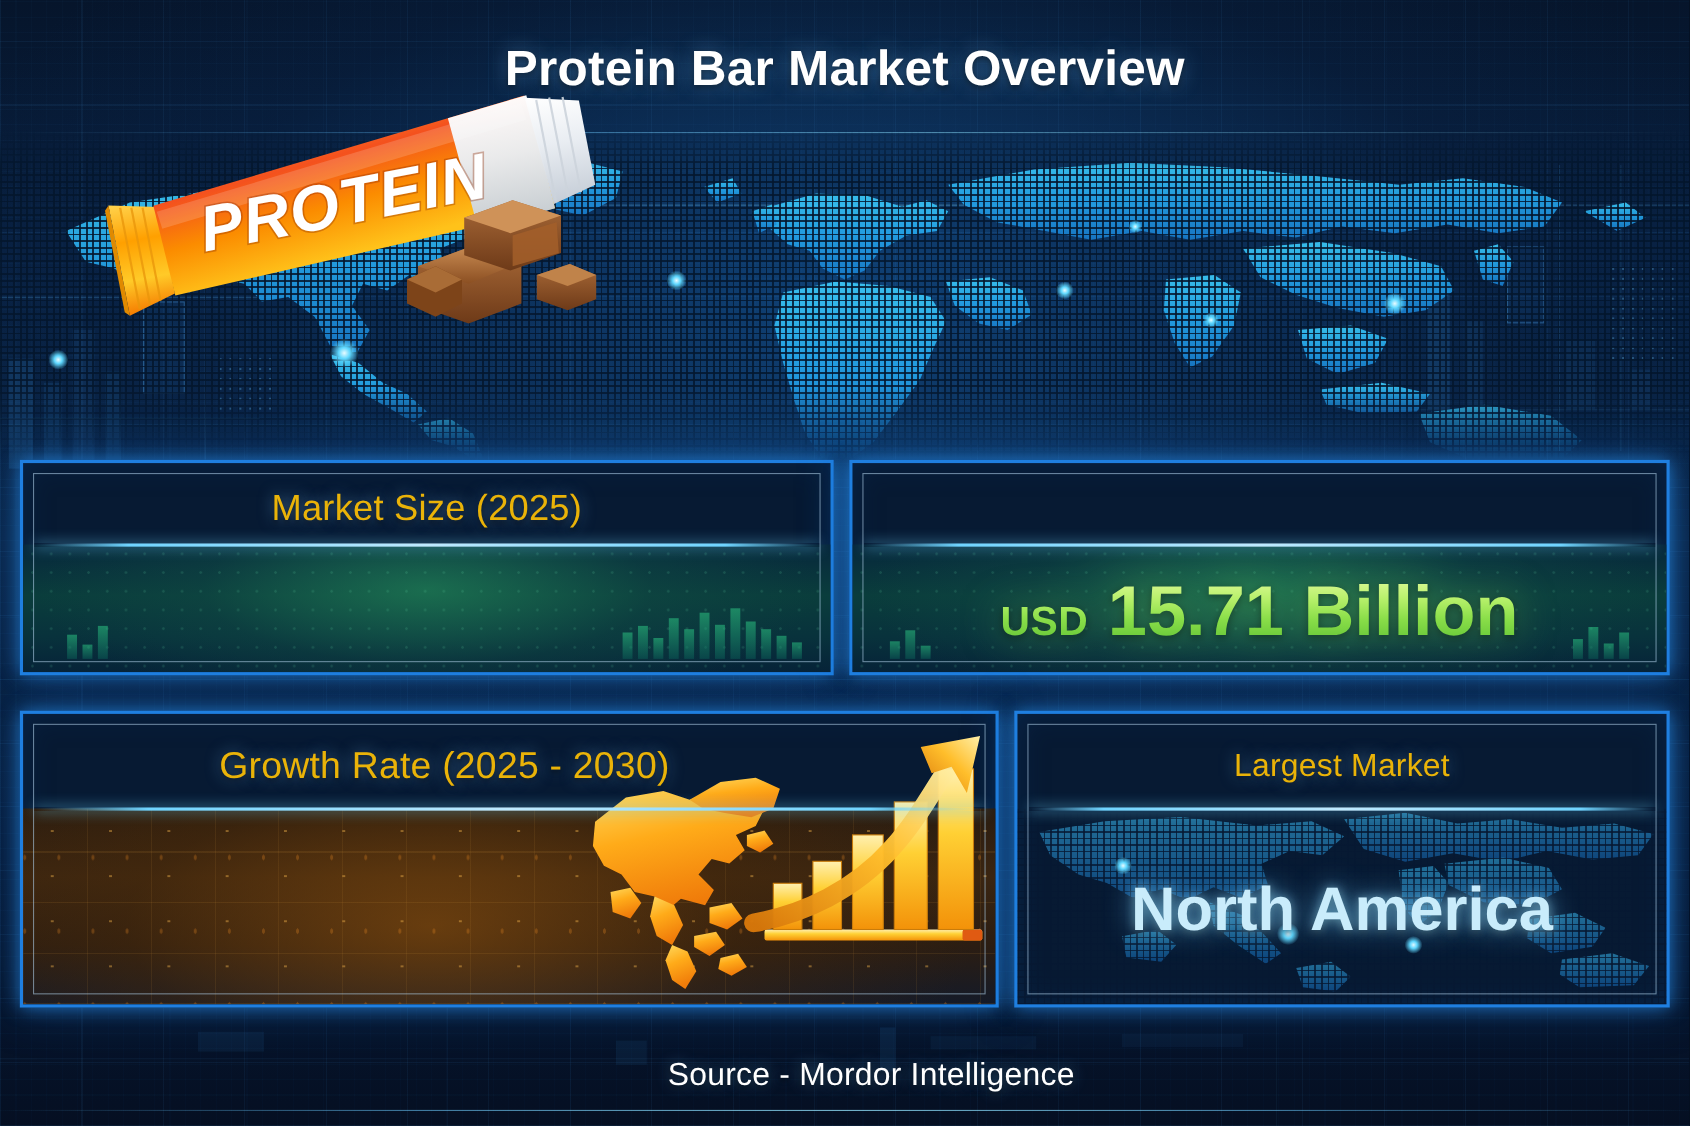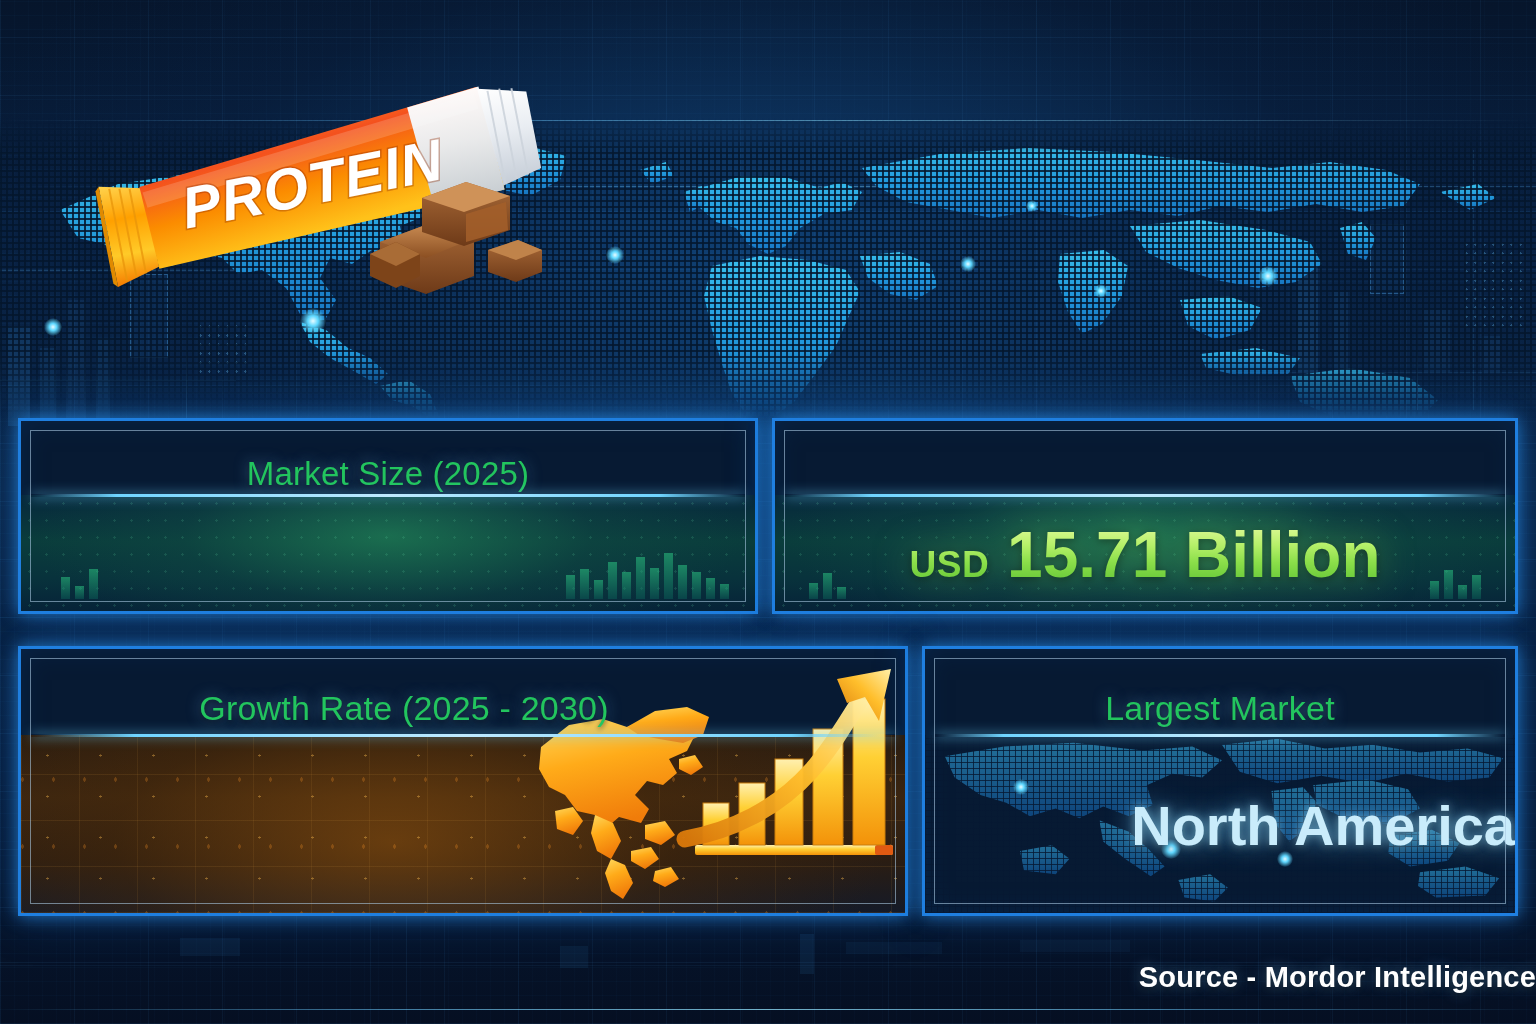--- a/index.html
+++ b/index.html
@@ -87,23 +87,23 @@
     box-shadow:0 0 16px rgba(40,140,230,.75), 0 0 42px rgba(25,110,200,.35), inset 0 0 26px rgba(10,45,90,.55);
     background:#071a33;
     overflow:hidden;
   }
   .card .inner-frame{
     position:absolute;left:9px;top:9px;right:9px;bottom:9px;
     border:1px solid rgba(168,200,225,.60);
     pointer-events:none;z-index:6;
   }
   .card .head{
-    position:absolute;left:0;right:0;top:16px;
+    position:absolute;left:0;right:0;top:4px;
     display:flex;align-items:center;justify-content:center;
-    color:#22c55e;font-weight:400;letter-spacing:.2px;
+    color:#eab308;font-weight:400;letter-spacing:.2px;
     text-shadow:0 0 14px rgba(130,200,255,.5),0 2px 5px rgba(0,0,0,.6);
     z-index:4;
     text-align:center;
   }
   .card .head-bg{
     position:absolute;left:0;right:0;top:0;
     background:
       radial-gradient(ellipse 78% 120% at 50% 112%, rgba(46,130,205,.85) 0%, rgba(20,70,130,.5) 48%, rgba(8,28,58,0) 78%),
       linear-gradient(180deg,#06182f 0%,#0a2favc 0%,#0b2546 55%,#0d3260 100%);
     z-index:1;
@@ -178,22 +178,22 @@
       repeating-linear-gradient(0deg, rgba(6,24,50,0.80) 0 1.4px, transparent 1.4px 6px),
       repeating-linear-gradient(90deg, rgba(6,24,50,0.80) 0 1.4px, transparent 1.4px 6px);}
   .bluevalue{
     position:relative;z-index:3;white-space:nowrap;font-weight:700;line-height:1;
     color:#c9ecfb;
     text-shadow:0 0 26px rgba(110,205,255,.7),0 0 10px rgba(160,225,255,.6),0 3px 6px rgba(0,0,0,.6);
   }
 
   
   .footer{
-    position:absolute;left:0;right:0;bottom:30px;text-align:right;
-    font-size:29px;font-weight:700;color:#ffffff;letter-spacing:.2px;
+    position:absolute;left:0;right:0;bottom:30px;text-align:center;
+    font-size:29px;font-weight:400;color:#ffffff;letter-spacing:.2px;
     text-shadow:0 0 14px rgba(120,200,255,.45),0 2px 5px rgba(0,0,0,.7);
     padding-left:48px;
   }
   .footer-line{
     position:absolute;left:0;right:0;bottom:14px;height:1px;
     background:linear-gradient(90deg, rgba(90,190,255,0) 0%, rgba(110,205,255,.55) 25%, rgba(150,230,255,.75) 50%, rgba(110,205,255,.55) 75%, rgba(90,190,255,0) 100%);
   }
   .hline{position:absolute;left:0;right:0;height:1px;
     background:linear-gradient(90deg, rgba(90,190,255,0) 0%, rgba(100,195,255,.42) 30%, rgba(140,225,255,.5) 55%, rgba(90,190,255,0) 100%);}
 </style>
@@ -282,20 +282,21 @@
   </div>
 
   <div class="glowdot" style="left:300px;top:308px;width:26px;height:26px;"></div>
   <div class="glowdot" style="left:606px;top:246px;width:18px;height:18px;"></div>
   <div class="glowdot" style="left:960px;top:256px;width:16px;height:16px;"></div>
   <div class="glowdot" style="left:1094px;top:284px;width:14px;height:14px;"></div>
   <div class="glowdot" style="left:1258px;top:266px;width:20px;height:20px;"></div>
   <div class="glowdot" style="left:1026px;top:200px;width:12px;height:12px;"></div>
   <div class="glowdot" style="left:44px;top:318px;width:18px;height:18px;"></div>
 
+  <div class="title">Protein Bar Market Overview</div>
 
   <div class="protein-art">
     <svg viewBox="0 0 490 215">
       <defs>
         <linearGradient id="wrapg" x1="0" y1="0" x2="0.25" y2="1">
           <stop offset="0%" stop-color="#ff8a1e"></stop>
           <stop offset="28%" stop-color="#f4511e"></stop>
           <stop offset="62%" stop-color="#fb8c00"></stop>
           <stop offset="100%" stop-color="#ffc21a"></stop>
         </linearGradient>
@@ -499,22 +500,22 @@
             <path d="M96,120 L128,114 L146,128 L132,144 L100,140 Z"></path>
           </g>
         </svg>
       </div>
       <div class="mgrid"></div>
       <div class="glowdot" style="left:88px;top:44px;width:16px;height:16px;"></div>
       <div class="glowdot" style="left:236px;top:104px;width:20px;height:20px;"></div>
       <div class="glowdot" style="left:352px;top:116px;width:16px;height:16px;"></div>
     </div>
     <div class="divider" style="top:85px;"></div>
-    <div class="head" style="height:86px;font-size:34px;">Largest Market</div>
-    <div class="body" style="top:90px;justify-content:flex-end;">
+    <div class="head" style="height:86px;font-size:29px;">Largest Market</div>
+    <div class="body" style="top:90px;">
       <div class="bluevalue" style="font-size:56px;">North America</div>
     </div>
     <div class="inner-frame"></div>
   </div>
 
   <div class="hud" style="left:0;right:0;bottom:0;height:108px;width:100%;">
     <div class="ln" style="left:0;top:46px;width:100%;opacity:.35;"></div>
     <div class="fill" style="left:180px;top:22px;width:60px;height:18px;opacity:.45;"></div>
     <div class="fill" style="left:560px;top:30px;width:28px;height:22px;opacity:.5;"></div>
     <div class="fill" style="left:800px;top:18px;width:14px;height:40px;opacity:.6;"></div>

